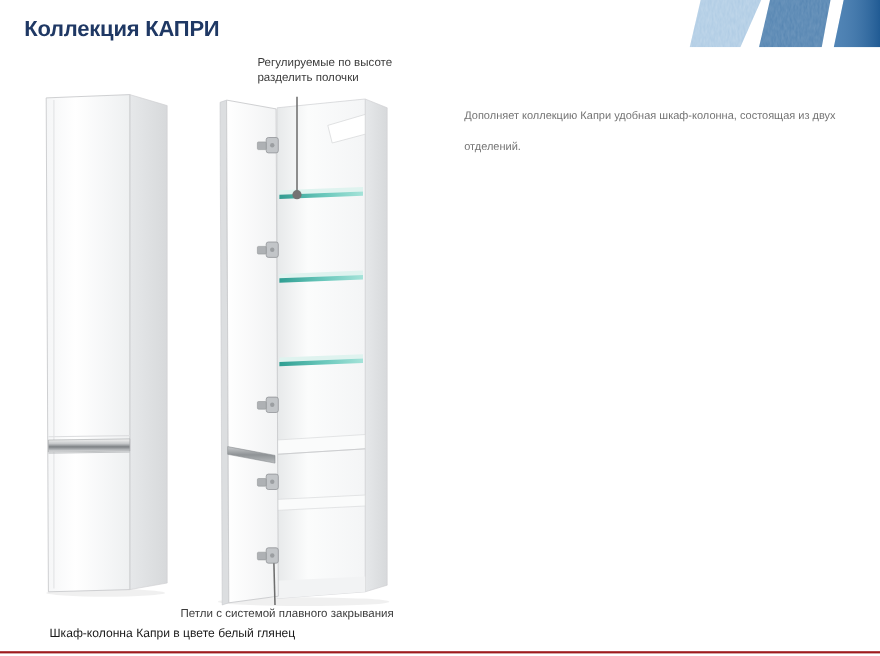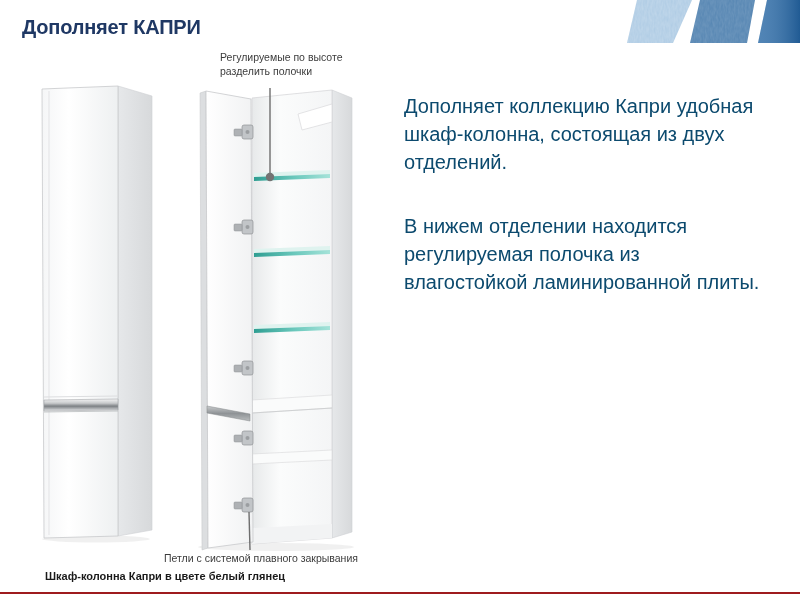--- a/index.html
+++ b/index.html
@@ -7,35 +7,35 @@
     width:800px;height:596px;position:relative;overflow:hidden;
     background:#ffffff;
     font-family:"Liberation Sans", sans-serif;
   }
   .stripes{position:absolute;top:0;right:0;width:240px;height:43px;}
   .page-title{
     position:absolute;left:22px;top:16px;margin:0;
     font-size:20px;font-weight:700;color:#1f3864;letter-spacing:-0.2px;
   }
   .annotation-top{
-    position:absolute;left:220px;top:51px;width:150px;
+    position:absolute;left:234px;top:51px;width:150px;
     font-size:10.5px;line-height:13.5px;color:#3c3c3c;
   }
   .figure-svg{position:absolute;left:30px;top:80px;width:340px;height:478px;}
   .annotation-bottom{
     position:absolute;left:164px;top:552px;
     font-size:10.5px;color:#3c3c3c;white-space:nowrap;
   }
   .figure-caption{
     position:absolute;left:45px;top:570px;
-    font-size:11px;font-weight:700;color:#1a1a1a;white-space:nowrap;
+    font-size:11px;font-weight:400;color:#1a1a1a;white-space:nowrap;
   }
   .text-column{
-    position:absolute;left:404px;top:92px;width:362px;
-    font-size:20px;line-height:28px;color:#0c4a6e;
+    position:absolute;left:422px;top:92px;width:362px;
+    font-size:10px;line-height:28px;color:#737373;
   }
   .text-column p{margin:0 0 36px 0;}
   .accent-line{
     position:absolute;left:0;right:0;bottom:2px;height:2px;
     background:#9e1b1e;
   }
 </style>
 </head>
 <body>
 
@@ -58,21 +58,21 @@
   <g>
     <polygon points="140,0 195,0 187,43 130,43" fill="#5585b2"></polygon>
     <polygon points="140,0 195,0 187,43 130,43" fill="#ffffff" filter="url(#water)" opacity="0.35"></polygon>
   </g>
   <g>
     <polygon points="207,0 240,0 240,43 198,43" fill="#2b6aa6"></polygon>
     <polygon points="207,0 240,0 240,43 198,43" fill="url(#deepBlue)"></polygon>
   </g>
 </svg>
 
-<h1 class="page-title">Дополняет КАПРИ</h1>
+<h1 class="page-title">Коллекция КАПРИ</h1>
 
 <div class="annotation-top">
   <div>Регулируемые по высоте</div>
   <div>разделить полочки</div>
 </div>
 
 <svg class="figure-svg" viewBox="0 0 340 478" xmlns="http://www.w3.org/2000/svg">
   <defs>
     <linearGradient id="gFront" x1="0" y1="0" x2="1" y2="0">
       <stop offset="0" stop-color="#f5f6f7"></stop>
@@ -189,16 +189,15 @@
     <line x1="219" y1="432" x2="220" y2="470" stroke="#6e6e6e" stroke-width="1.4"></line>
   </g>
 </svg>
 
 <div class="annotation-bottom">Петли с системой плавного закрывания</div>
 
 <div class="figure-caption">Шкаф-колонна Капри в цвете белый глянец</div>
 
 <div class="text-column">
   <p>Дополняет коллекцию Капри удобная шкаф-колонна, состоящая из двух отделений.</p>
-  <p>В нижем отделении находится регулируемая полочка из влагостойкой ламинированной плиты.</p>
 </div>
 
 <div class="accent-line"></div>
 
 </body></html>

